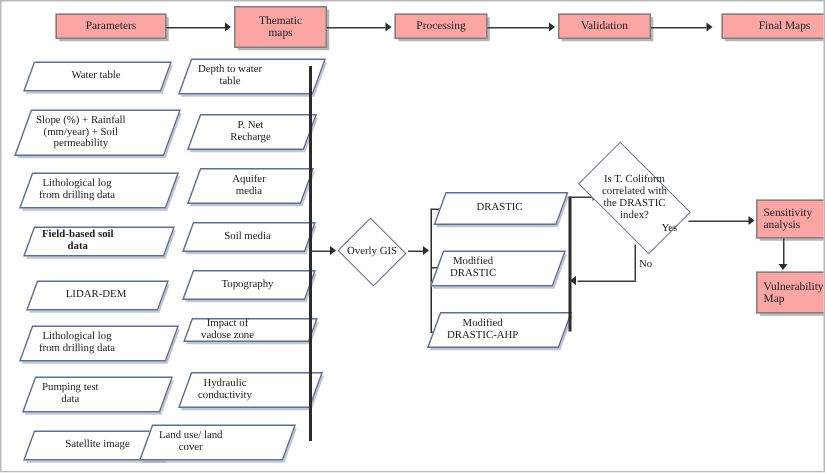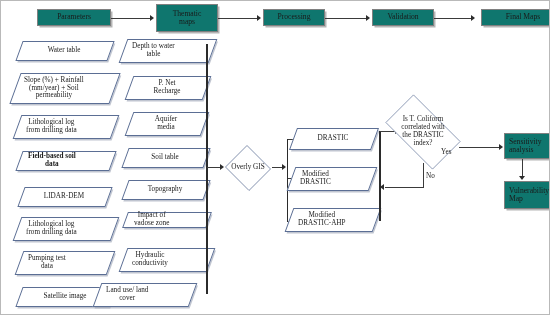--- a/index.html
+++ b/index.html
@@ -20,21 +20,21 @@
     text-align:center;
     line-height:1.08;
     color:#1a1a1a;
     padding:1px 4px;
     box-sizing:border-box;
     white-space:pre-line;
   }
   
   .rect{
     border:1px solid #808080;
-    background:#0f766e;
+    background:#fca5a5;
     box-shadow:2px 2px 0 -0.5px rgba(120,120,120,.55);
     font-size:7.6px;
   }
   .rect .txt{justify-content:center;}
   
   .para{
     font-size:7.2px;
   }
   .para .shape{
     position:absolute;inset:0;
@@ -169,21 +169,21 @@
   </div>
 
   <div class="node para c" style="left:128px;top:75px;width:78px;height:24px;">
     <div class="shape"></div>
     <span class="txt">P. Net
 Recharge</span>
   </div>
 
   <div class="node para c" style="left:124px;top:147px;width:82px;height:20px;">
     <div class="shape"></div>
-    <span class="txt">Soil table</span>
+    <span class="txt">Soil media</span>
   </div>
 
   <div class="node para c" style="left:124px;top:179px;width:82px;height:20px;">
     <div class="shape"></div>
     <span class="txt">Topography</span>
   </div>
 
   <div class="node para" style="left:124px;top:211px;width:84px;height:16px;">
     <div class="shape"></div>
     <span class="txt">Impact of

